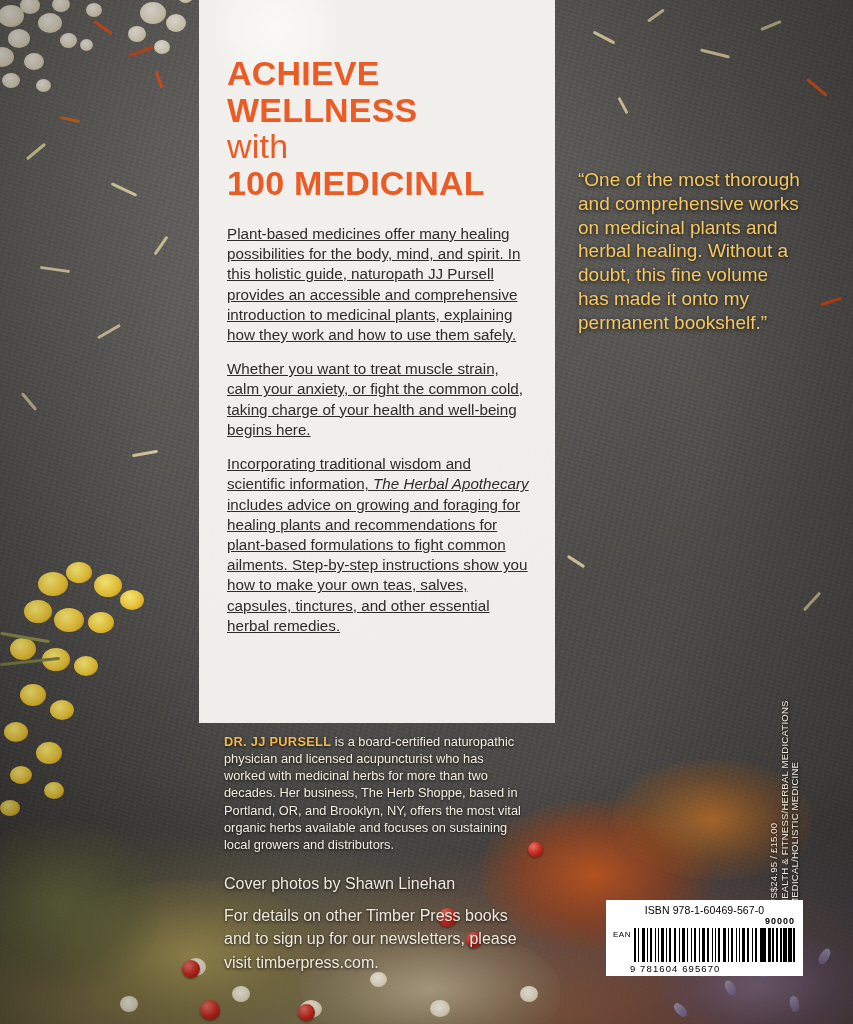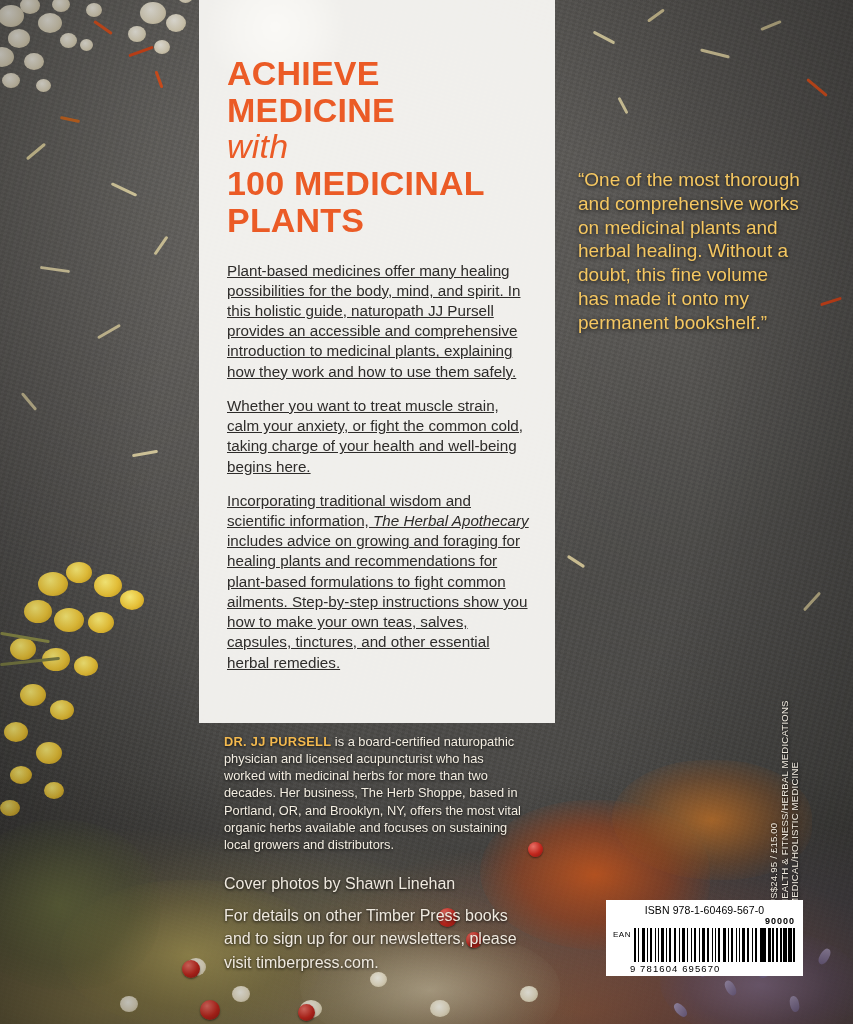--- a/index.html
+++ b/index.html
@@ -82,21 +82,21 @@
     background: rgba(252,251,248,0.93);
     padding: 55px 24px 0 28px;
   }
   .title {
     color: #eb5b26;
     font-weight: bold;
     font-size: 34px;
     line-height: 1.08;
     letter-spacing: .2px;
   }
-  .title .light { font-weight: normal; font-style: italic; }
+  .title .light { font-weight: normal; }
   .body-copy {
     margin-top: 22px;
     color: #2e2c2a;
     font-size: 15.2px;
     line-height: 1.33;
   }
   .body-copy p { margin-bottom: 14px; text-decoration: underline; }
   .body-copy em { font-style: italic; }
 
   
@@ -299,24 +299,23 @@
   <div class="lav" style="left:762px;top:962px;width:9px;height:18px;transform:rotate(48deg);"></div>
   <div class="lav" style="left:790px;top:996px;width:9px;height:16px;transform:rotate(-12deg);"></div>
   <div class="lav" style="left:820px;top:948px;width:9px;height:17px;transform:rotate(30deg);"></div>
   <div class="lav" style="left:676px;top:1002px;width:9px;height:16px;transform:rotate(-42deg);"></div>
 
   <div class="vignette"></div>
 
   <div class="panel">
     <div class="title">
       <span>ACHIEVE</span><br>
-      <span>MEDICINE</span><br>
+      <span>WELLNESS</span><br>
       <span class="light">with</span><br>
       <span>100 MEDICINAL</span><br>
-      <span>PLANTS</span>
     </div>
 
     <div class="body-copy">
       <p>Plant-based medicines offer many healing possibilities for the body, mind, and spirit. In this holistic guide, naturopath JJ Pursell provides an accessible and comprehensive introduction to medicinal plants, explaining how they work and how to use them safely.</p>
       <p>Whether you want to treat muscle strain, calm your anxiety, or fight the common cold, taking charge of your health and well-being begins here.</p>
       <p>Incorporating traditional wisdom and scientific information, <em>The Herbal Apothecary</em> includes advice on growing and foraging for healing plants and recommendations for plant-based formulations to fight common ailments. Step-by-step instructions show you how to make your own teas, salves, capsules, tinctures, and other essential herbal remedies.</p>
     </div>
   </div>
 
   <div class="bio">

